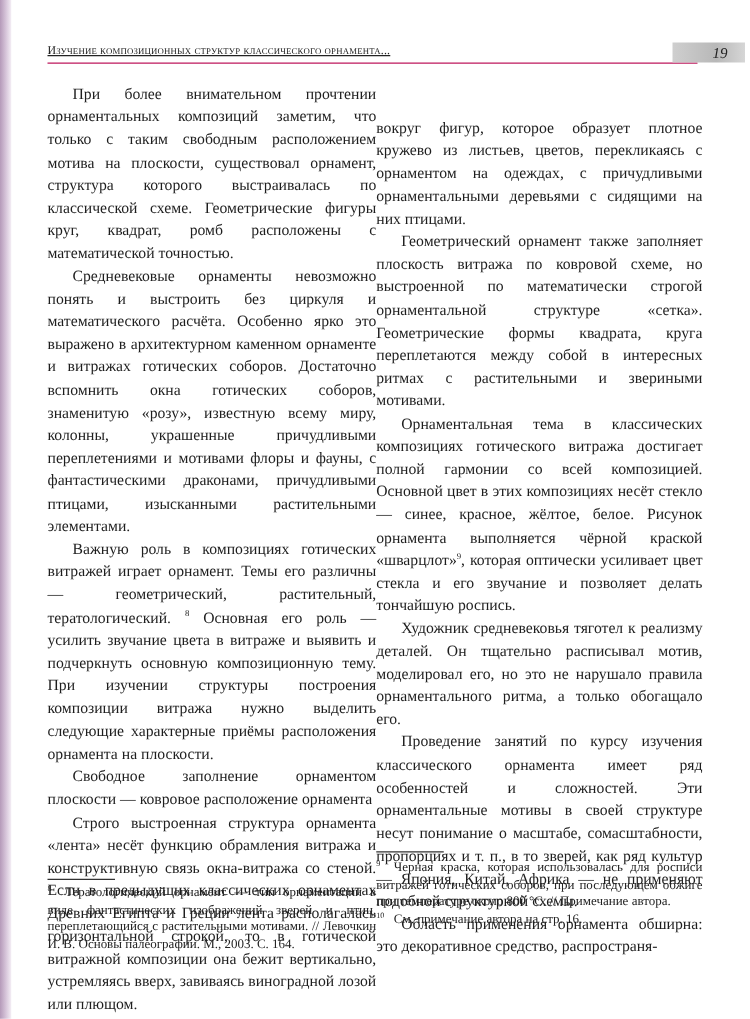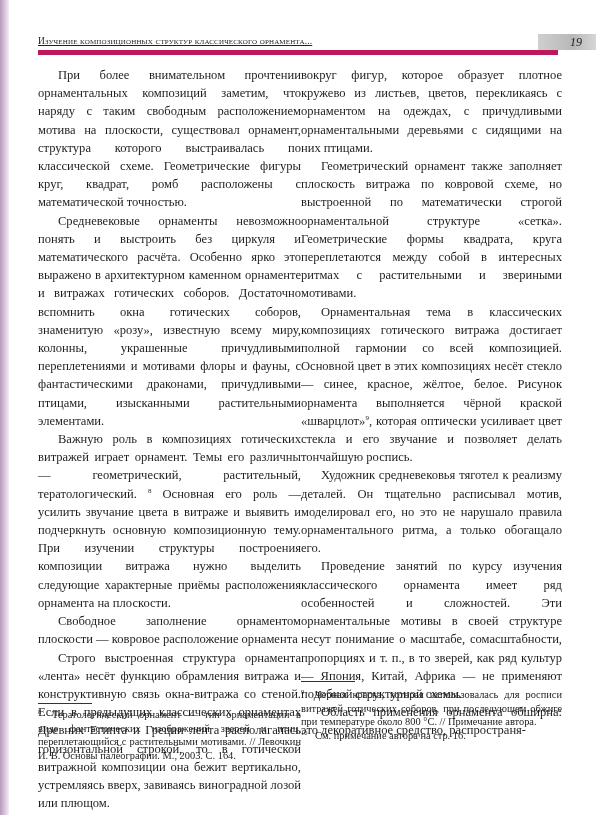--- a/index.html
+++ b/index.html
@@ -8,21 +8,21 @@
     background: #ffffff;
     font-family: "DejaVu Serif", "Liberation Serif", serif;
     color: #1e1e1e;
   }
   .edge {
     position: absolute; left: 0; top: 0; width: 9px; height: 815px;
     background: linear-gradient(to right, #b59ab9 0%, #d8c7db 55%, #f4eef5 100%);
   }
   .running-head {
     position: absolute; left: 38px; top: 34px; width: 520px; height: 16px;
-    border-bottom: 5px solid #be185d;
+    border-bottom: 1px solid #be185d;
   }
   .running-title {
     position: absolute; left: 0; top: 2px;
     font-family: "Liberation Serif", serif; font-size: 9.5px;
     font-variant: small-caps; letter-spacing: 0.15px; color: #222;
     text-decoration: underline;
   }
   .page-num-box {
     position: absolute; right: -38px; top: 0; width: 58px; height: 16px;
     background: linear-gradient(to right, #cfcfcf, #b8b8b8 60%, #d6d6d6);
@@ -32,21 +32,21 @@
     font-family: "Liberation Serif", serif; font-size: 12px; color: #222; font-style: italic;
   }
   .col {
     position: absolute; top: 66px;
     font-family: "Liberation Serif", serif; font-size: 12.55px; line-height: 18.2px;
     text-align: justify; hyphens: manual;
   }
   .col.left { left: 38px; width: 263px; }
   .col.right { left: 301px; width: 261px; }
   .col p { margin: 0; text-indent: 20px; }
-  .col p.cont { text-indent: 0; }
+  .col p.cont { text-indent: 0; margin-top: 27px; }
   sup { font-size: 7px; line-height: 0; vertical-align: 5px; }
   .fn-rule { position: absolute; height: 0; border-top: 1px solid #333; width: 54px; }
   .fn {
     position: absolute;
     font-family: "Liberation Serif", serif; font-size: 10.4px; line-height: 13.6px;
     text-align: justify; color: #222;
   }
   .fn p { margin: 0; }
   .fn .num { font-size: 6.5px; vertical-align: 4px; line-height: 0; display: inline-block; width: 14px; }
 </style>
@@ -56,21 +56,21 @@
 <div class="edge"></div>
 
 <div class="running-head">
   <span class="running-title">Изучение композиционных структур классического орнамента...</span>
   <div class="page-num-box">
     <span class="page-num">19</span>
   </div>
 </div>
 
 <div class="col left">
-  <p>При более внимательном прочтении орнаментальных композиций заметим, что наряду с таким свободным расположением мотива на плоскости, существовал орнамент, структура которого выстраивалась по классической схеме. Геометрические фигуры круг, квадрат, ромб расположены с математической точностью.</p>
+  <p>При более внимательном прочтении орнаментальных композиций заметим, что только с таким свободным расположением мотива на плоскости, существовал орнамент, структура которого выстраивалась по классической схеме. Геометрические фигуры круг, квадрат, ромб расположены с математической точностью.</p>
   <p>Средневековые орнаменты невозможно понять и выстроить без циркуля и математического расчёта. Особенно ярко это выражено в архитектурном каменном орнаменте и витражах готических соборов. Достаточно вспомнить окна готических соборов, знаменитую «розу», известную всему миру, колонны, украшенные причудливыми переплетениями и мотивами флоры и фауны, с фантастическими драконами, причудливыми птицами, изысканными растительными элементами.</p>
   <p><span>Важную роль в композициях готических витражей играет орнамент. Темы его различны — геометрический, растительный, тератологический.</span> <sup>8</sup> <span>Основная его роль — усилить звучание цвета в витраже и выявить и подчеркнуть основную композиционную тему. При изучении структуры построения композиции витража нужно выделить следующие характерные приёмы расположения орнамента на плоскости.</span></p>
   <p>Свободное заполнение орнаментом плоскости — ковровое расположение орнамента</p>
   <p>Строго выстроенная структура орнамента «лента» несёт функцию обрамления витража и конструктивную связь окна-витража со стеной. Если в предыдущих классических орнаментах Древних Египта и Греции лента располагалась горизонтальной строкой, то в готической витражной композиции она бежит вертикально, устремляясь вверх, завиваясь виноградной лозой или плющом.</p>
 </div>
 
 <div class="fn-rule" style="left:38px; top:703px;"></div>
 <div class="fn" style="left:38px; top:708px; width:263px;">
   <p><span class="num">8</span><span>Тератологический орнамент — тип орнаментации в виде фантастических изображений зверей и птиц, переплетающийся с растительными мотивами. // Левочкин И. В. Основы палеографии. М., 2003. С. 164.</span></p>
 </div>

